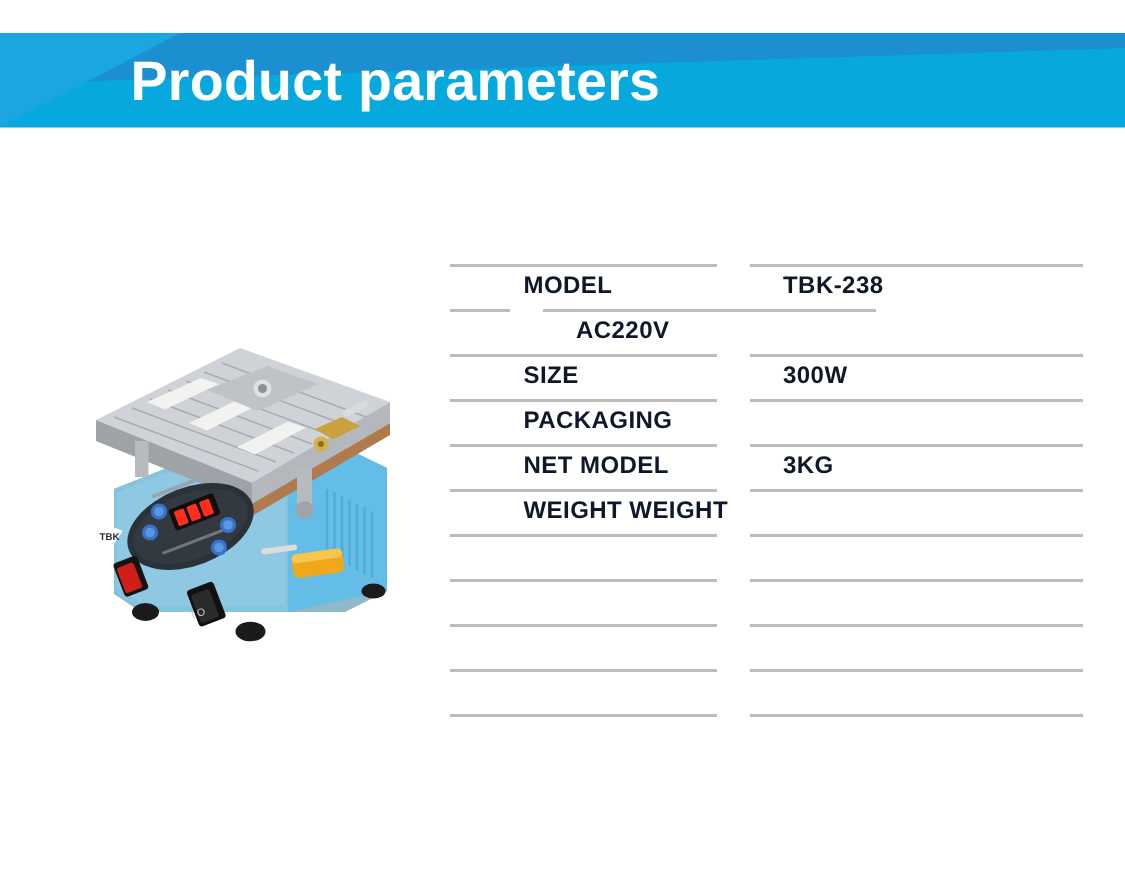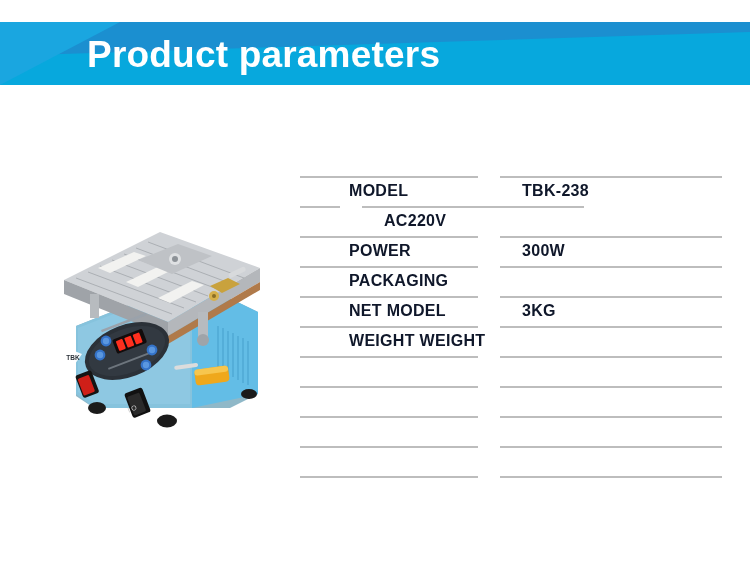--- a/index.html
+++ b/index.html
@@ -262,21 +262,21 @@
       <div class="cell cell-blank"></div>
       <div class="cell cell-gap"></div>
       <div class="cell cell-value">
         <span class="cell-text">AC220V</span>
       </div>
     </div>
 
     <div class="spec-row">
       <div class="cell cell-blank"></div>
       <div class="cell cell-label">
-        <span class="cell-text">POWER</span>
+        <span class="cell-text">SIZE</span>
       </div>
       <div class="cell cell-gap"></div>
       <div class="cell cell-value">
         <span class="cell-text">300W</span>
       </div>
     </div>
 
 
     <div class="spec-row">
       <div class="cell cell-blank"></div>

